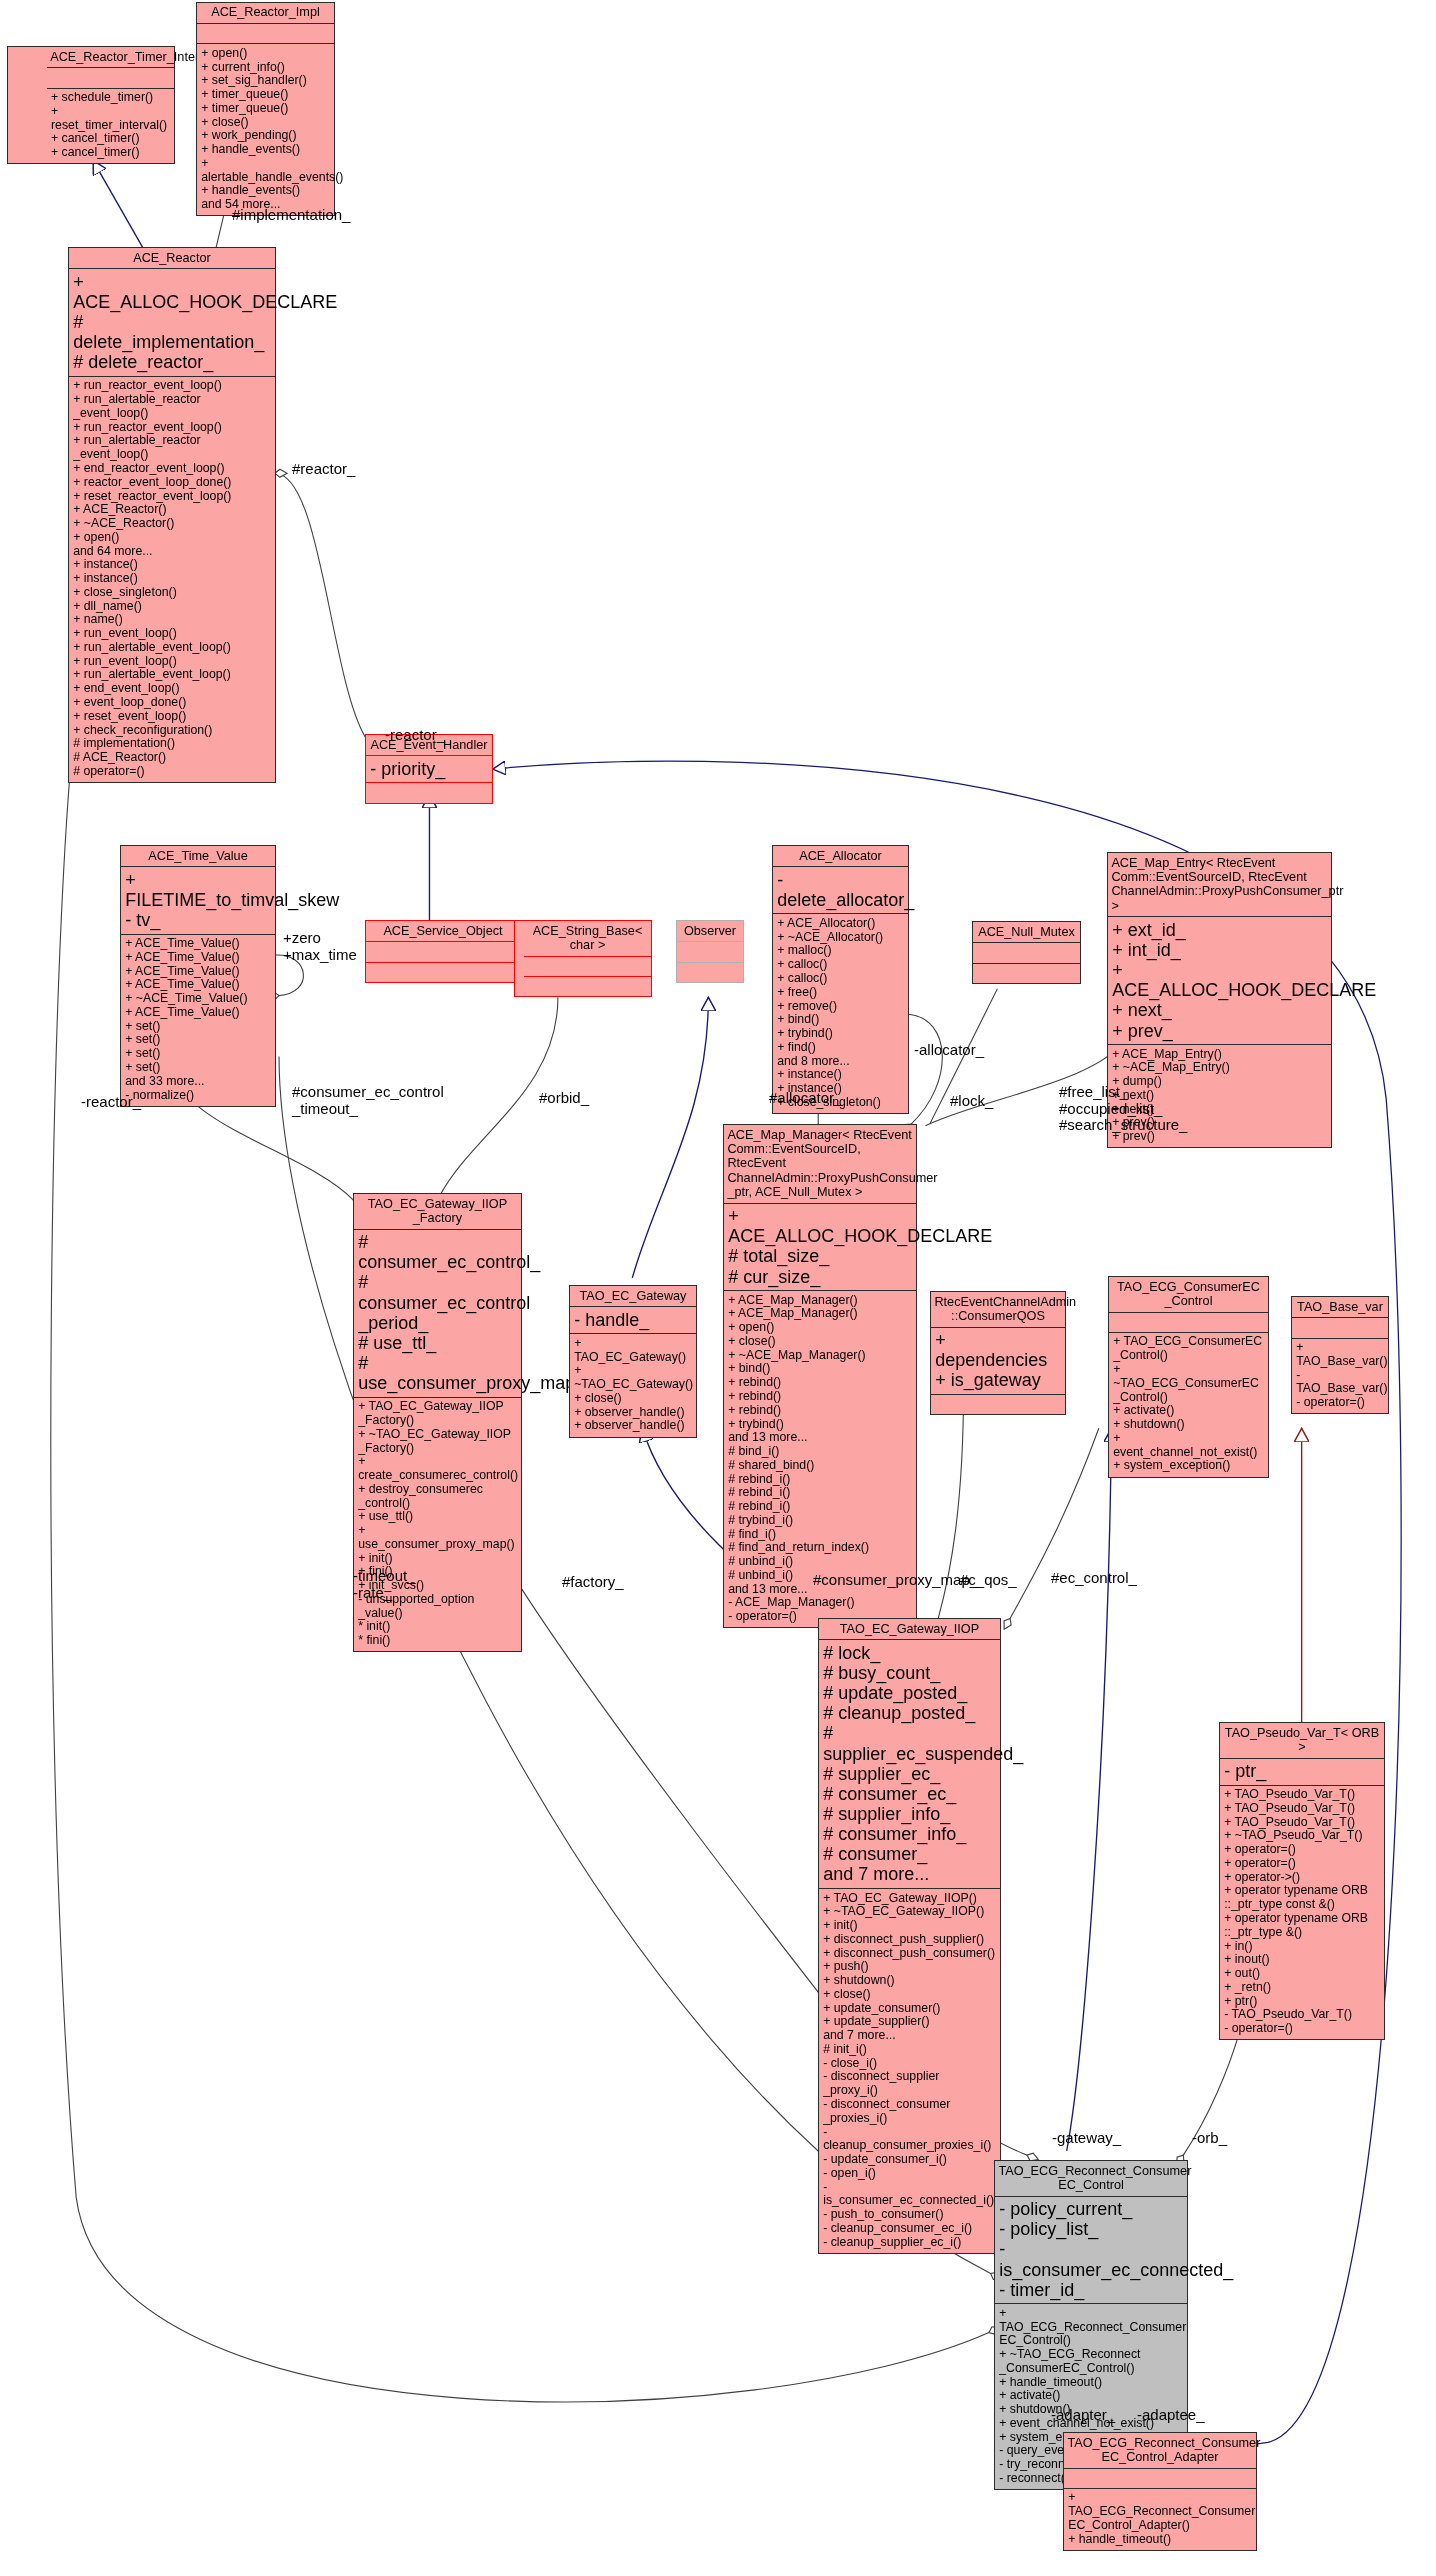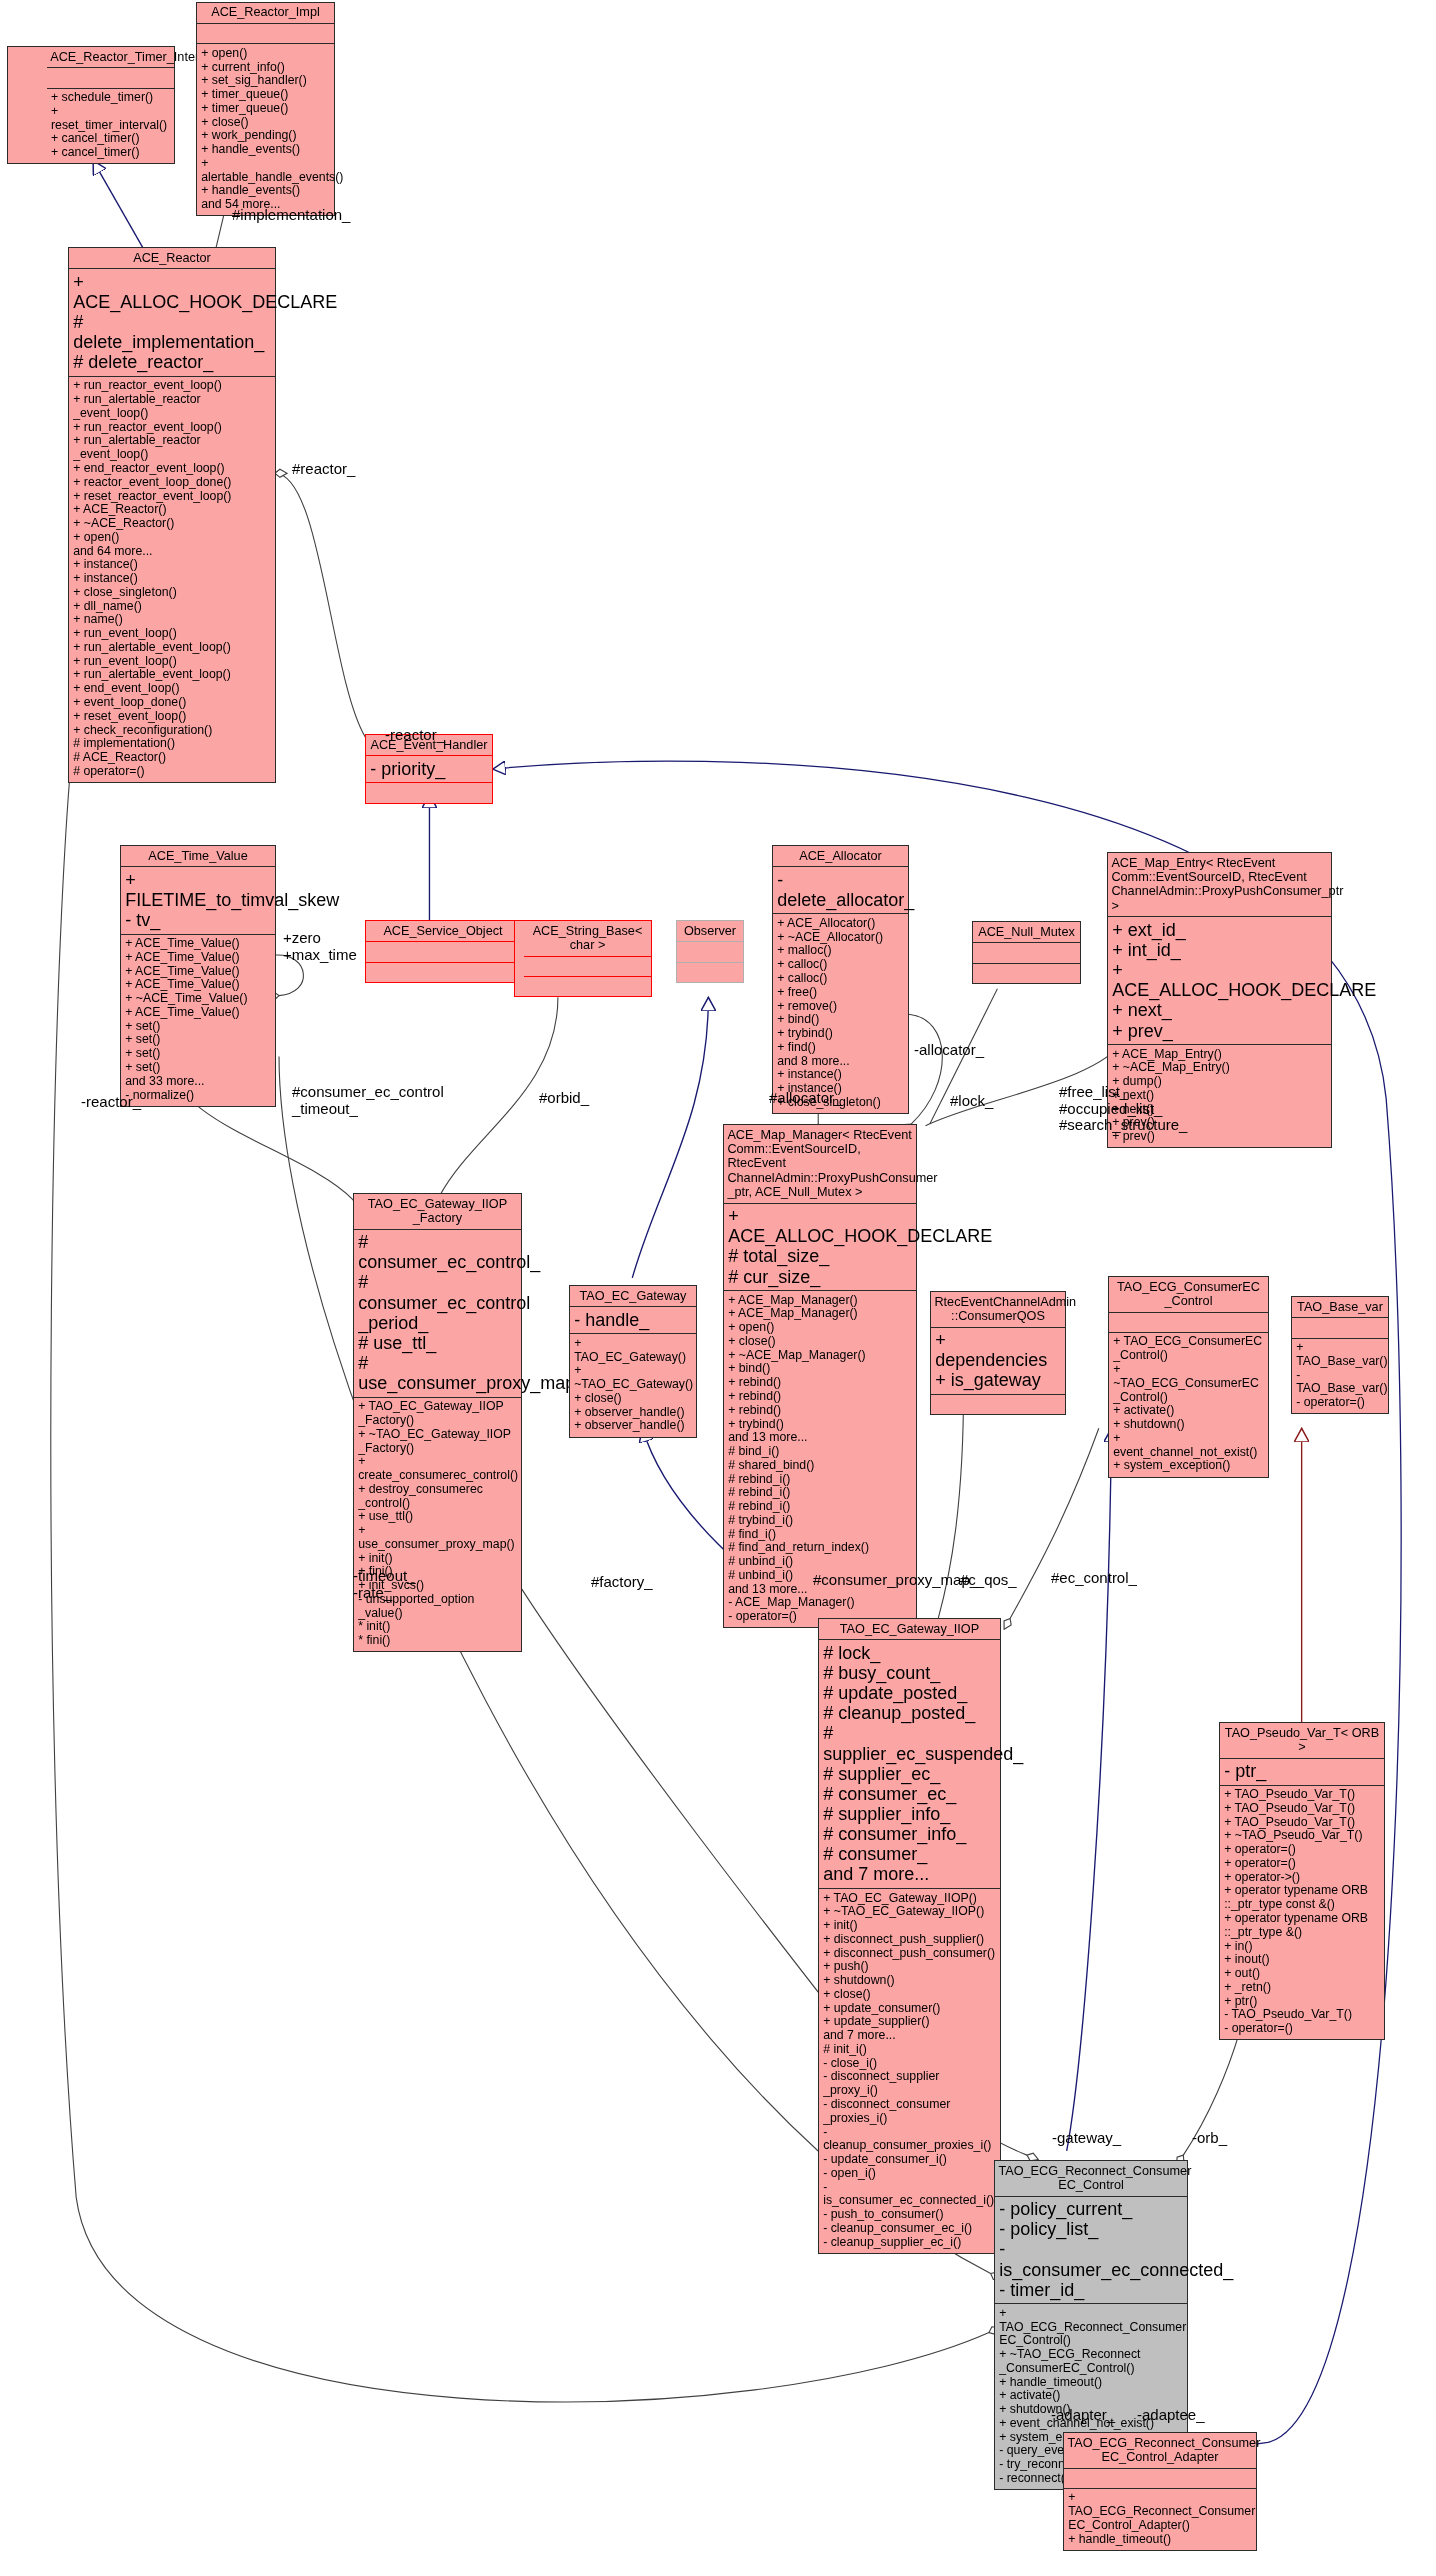--- a/index.html
+++ b/index.html
@@ -446,21 +446,21 @@
 _timeout_</div>
   <div class="elabel" style="left:539px;top:1090px;">#orbid_</div>
   <div class="elabel" style="left:914px;top:1042px;">-allocator_</div>
   <div class="elabel" style="left:769px;top:1090px;">#allocator_</div>
   <div class="elabel" style="left:950px;top:1093px;">#lock_</div>
   <div class="elabel" style="left:1059px;top:1084px;">#free_list_
 #occupied_list_
 #search_structure_</div>
   <div class="elabel" style="left:353px;top:1568px;">-timeout_
 -rate_</div>
-  <div class="elabel" style="left:562px;top:1574px;margin-left:29px;">#factory_</div>
+  <div class="elabel" style="left:562px;top:1574px;">#factory_</div>
   <div class="elabel" style="left:813px;top:1572px;">#consumer_proxy_map_</div>
   <div class="elabel" style="left:960px;top:1572px;">#c_qos_</div>
   <div class="elabel" style="left:1051px;top:1570px;">#ec_control_</div>
   <div class="elabel" style="left:1052px;top:2130px;">-gateway_</div>
   <div class="elabel" style="left:1192px;top:2130px;">-orb_</div>
   <div class="elabel" style="left:1051px;top:2407px;">-adapter_</div>
   <div class="elabel" style="left:1137px;top:2407px;">-adaptee_</div>
 
 </div>
 

